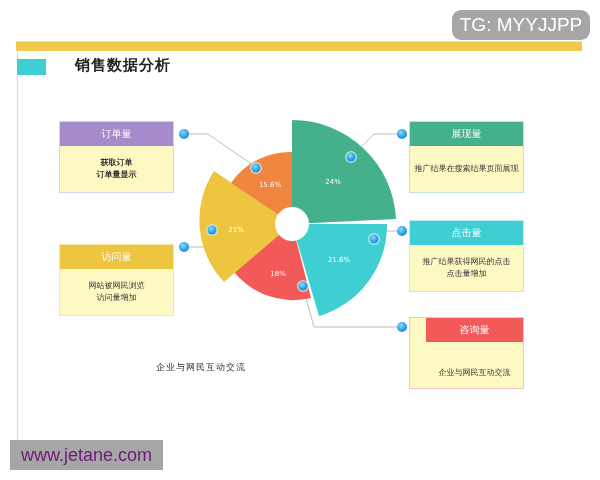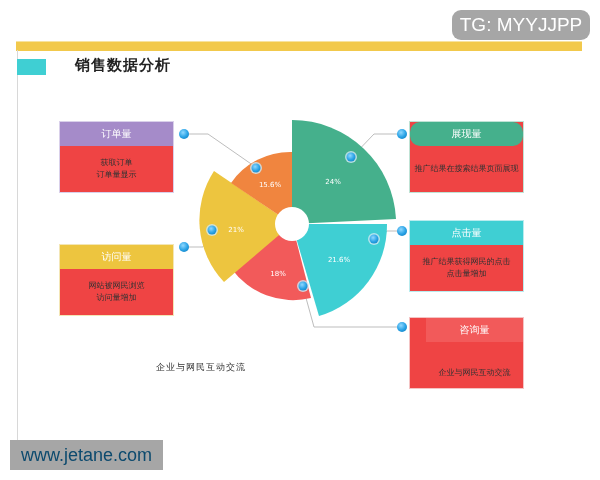--- a/index.html
+++ b/index.html
@@ -6,27 +6,27 @@
   body { width: 600px; height: 480px; position: relative; overflow: hidden;
          font-family: "DejaVu Sans", "Liberation Sans", sans-serif; color: #333; }
   .watermark-top { position: absolute; left: 452px; top: 10px; width: 138px; height: 30px;
          background: #a6a6a6; color: #fff; font-family: "Liberation Sans", sans-serif;
          font-size: 19px; line-height: 30px; text-align: center; border-radius: 9px; }
   .top-bar { position: absolute; left: 16px; top: 41px; width: 566px; height: 9px; background: #f2c94c;
          border-top: 1px solid #f7e3a0; }
   .left-rule { position: absolute; left: 17px; top: 50px; width: 1px; height: 395px; background: #d8d8d8; }
   .title-accent { position: absolute; left: 17px; top: 59px; width: 29px; height: 16px; background: #3fcfd3; }
   .title { position: absolute; left: 75px; top: 56px; font-size: 15px; font-weight: bold; color: #222; letter-spacing: 1px; }
-  .card { position: absolute; width: 115px; background: #ef4444; border: 1px solid; box-sizing: border-box; }
+  .card { position: absolute; width: 115px; background: #fef9c3; border: 1px solid; box-sizing: border-box; }
   .card .head { height: 24px; line-height: 24px; text-align: center; color: #fff; font-size: 10px; }
   .card .body { display: flex; align-items: center; justify-content: center; text-align: center;
          font-size: 8px; line-height: 12px; color: #333; white-space: pre-line; }
   .caption { position: absolute; left: 156px; top: 361px; font-size: 9px; color: #333; letter-spacing: 1px; }
   .watermark-bottom { position: absolute; left: 10px; top: 440px; width: 153px; height: 30px;
-         background: #a6a6a6; color: #0c4a6e; font-family: "Liberation Sans", sans-serif;
+         background: #a6a6a6; color: #701a75; font-family: "Liberation Sans", sans-serif;
          font-size: 18px; line-height: 30px; text-align: center; }
   svg.chart { position: absolute; left: 0; top: 0; }
   .pct { font-size: 7px; fill: #ffffff; font-family: "DejaVu Sans", sans-serif; }
 </style>
 </head>
 <body>
 
 <div class="watermark-top">TG: MYYJJPP</div>
 <div class="top-bar"></div>
 <div class="left-rule"></div>
@@ -99,32 +99,32 @@
         <circle cx="303" cy="286" r="4.5" fill="url(#dotg)"></circle>
       </g>
     <g>
         <circle cx="402" cy="327" r="5" fill="url(#dotg)"></circle>
       </g>
   </g>
 </svg>
 
 <div class="card" style="left:59px; top:121px; height:72px; border-color:#d9d0ea;">
   <div class="head" style="background:#a58bc9;">订单量</div>
-  <div class="body" style="height:46px;">获取订单
+  <div class="body" style="height:46px;font-weight:bold;">获取订单
 订单量显示</div>
 </div>
 
 <div class="card" style="left:59px; top:244px; height:72px; border-color:#f3e6b5;">
   <div class="head" style="background:#edc53f;">访问量</div>
   <div class="body" style="height:46px;">网站被网民浏览
 访问量增加</div>
 </div>
 
 <div class="card" style="left:409px; top:121px; height:72px; border-color:#bfe3d5;">
-  <div class="head" style="background:#45b08c;border-radius:10px;">展现量</div>
+  <div class="head" style="background:#45b08c;">展现量</div>
   <div class="body" style="height:46px;">推广结果在搜索结果页面展现</div>
 </div>
 
 <div class="card" style="left:409px; top:220px; height:72px; border-color:#b8ecee;">
   <div class="head" style="background:#3fcfd3;">点击量</div>
   <div class="body" style="height:46px;">推广结果获得网民的点击
 点击量增加</div>
 </div>
 
 <div class="card" style="left:409px; top:317px; height:72px; border-color:#f4c4c4;padding-left:16px;">

